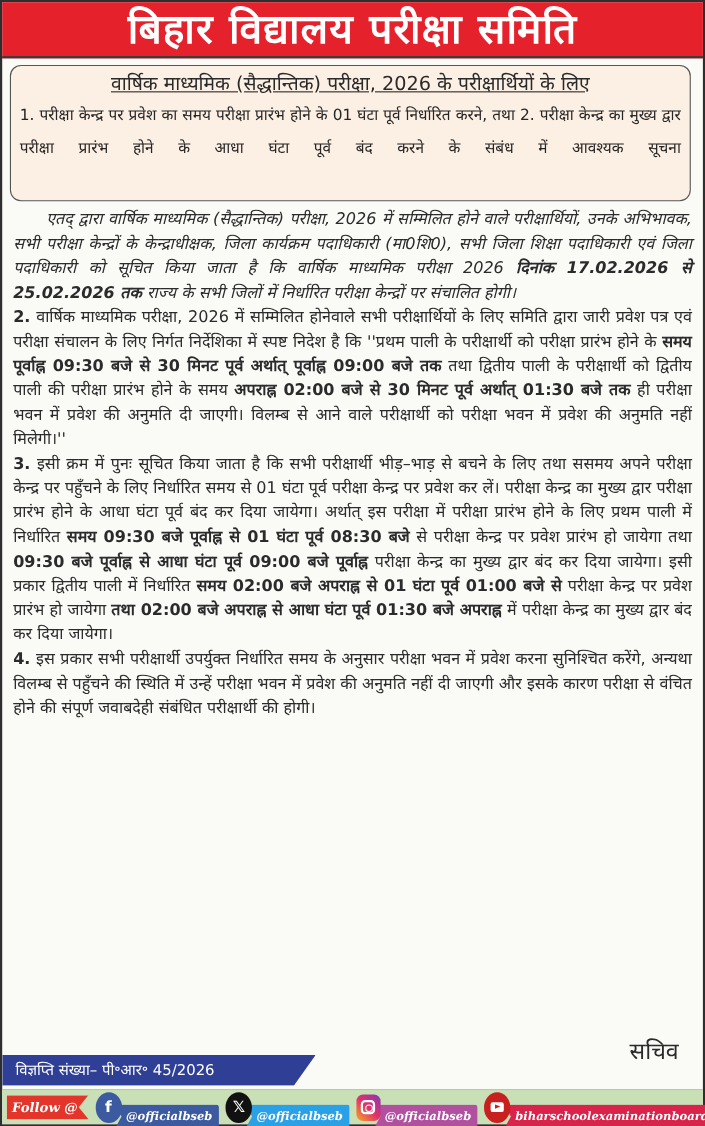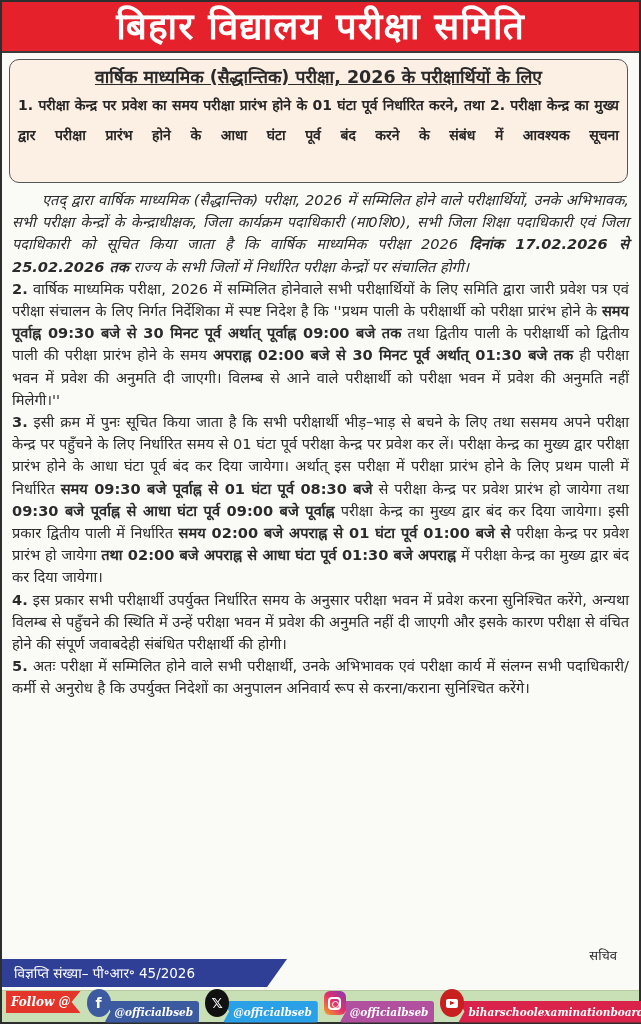--- a/index.html
+++ b/index.html
@@ -13,21 +13,21 @@
     height: 51px; background: #e5212b; border-bottom: 2px solid #3a3a3a;
     display: flex; align-items: center; justify-content: center;
   }
   .banner-title {
     color: #ffffff; font-weight: bold; font-size: 37px; letter-spacing: 1px;
     line-height: 1; white-space: nowrap;
   }
   .headline-box {
     margin: 6px 11px 0 7px; height: 124px;
     background: #fcefe3; border: 1.5px solid #555; border-radius: 10px;
-    padding: 4px 8px 0 8px; text-align: center; font-weight: bold;
+    padding: 4px 8px 0 8px; text-align: center;
   }
   .headline-sub {
     font-size: 17.5px; line-height: 26px; text-decoration: underline;
     white-space: nowrap; color: #2a2a2a;
   }
   .headline-main {
     font-size: 14px; line-height: 30px; text-align: justify;
     text-align-last: justify; color: #262626;
   }
   .body-text {
@@ -41,27 +41,27 @@
   .footer-row {
     position: absolute; left: 0; right: 0; top: 941px; height: 28px;
   }
   .notice-tag {
     position: absolute; left: 0; top: 16px; width: 285px; height: 28px;
     background: #2e3f95; color: #fff;
     clip-path: polygon(0 0, 100% 0, 93% 100%, 0 100%);
     font-size: 13.5px; line-height: 28px; padding-left: 12px; white-space: nowrap;
   }
   .signature {
-    position: absolute; right: 22px; top: 0; font-size: 13px; line-height: 26px;
+    position: absolute; right: 22px; top: 0; font-size: 21px; line-height: 26px;
     color: #2a2a2a;
   }
   .social-bar {
     position: absolute; left: 0; right: 0; bottom: 0; height: 32px;
     background: #c9dfb6; border-top: 1px solid #b8c9a4;
-    display: flex; padding-left: 4px; gap: 6px;
+    display: flex; align-items: center; padding-left: 4px; gap: 6px;
   }
   .follow {
     background: #e4352a; color: #fff; font-family: "DejaVu Serif", "Liberation Serif", serif;
     font-style: italic; font-weight: bold; font-size: 12px; height: 22px; line-height: 22px;
     padding: 0 10px 0 5px; clip-path: polygon(0 0, 100% 0, 88% 50%, 100% 100%, 0 100%);
     white-space: nowrap;
   }
   .social {
     display: flex; align-items: center; height: 24px;
   }
@@ -117,21 +117,20 @@
 
   <div class="body-text">
     <p class="intro"><span>एतद् द्वारा वार्षिक माध्यमिक (सैद्धान्तिक) परीक्षा, 2026 में सम्मिलित होने वाले परीक्षार्थियों, उनके अभिभावक, सभी परीक्षा केन्द्रों के केन्द्राधीक्षक, जिला कार्यक्रम पदाधिकारी (मा0शि0), सभी जिला शिक्षा पदाधिकारी एवं जिला पदाधिकारी को सूचित किया जाता है कि वार्षिक माध्यमिक परीक्षा 2026 </span><span class="b">दिनांक 17.02.2026 से 25.02.2026 तक</span><span> राज्य के सभी जिलों में निर्धारित परीक्षा केन्द्रों पर संचालित होगी।</span></p>
 
     <p><span class="num">2.</span><span> वार्षिक माध्यमिक परीक्षा, 2026 में सम्मिलित होनेवाले सभी परीक्षार्थियों के लिए समिति द्वारा जारी प्रवेश पत्र एवं परीक्षा संचालन के लिए निर्गत निर्देशिका में स्पष्ट निदेश है कि ''प्रथम पाली के परीक्षार्थी को परीक्षा प्रारंभ होने के </span><span class="b">समय पूर्वाह्न 09:30 बजे से 30 मिनट पूर्व अर्थात् पूर्वाह्न 09:00 बजे तक</span><span> तथा द्वितीय पाली के परीक्षार्थी को द्वितीय पाली की परीक्षा प्रारंभ होने के समय </span><span class="b">अपराह्न 02:00 बजे से 30 मिनट पूर्व अर्थात् 01:30 बजे तक</span><span> ही परीक्षा भवन में प्रवेश की अनुमति दी जाएगी। विलम्ब से आने वाले परीक्षार्थी को परीक्षा भवन में प्रवेश की अनुमति नहीं मिलेगी।''</span></p>
 
     <p><span class="num">3.</span><span> इसी क्रम में पुनः सूचित किया जाता है कि सभी परीक्षार्थी भीड़–भाड़ से बचने के लिए तथा ससमय अपने परीक्षा केन्द्र पर पहुँचने के लिए निर्धारित समय से 01 घंटा पूर्व परीक्षा केन्द्र पर प्रवेश कर लें। परीक्षा केन्द्र का मुख्य द्वार परीक्षा प्रारंभ होने के आधा घंटा पूर्व बंद कर दिया जायेगा। अर्थात् इस परीक्षा में परीक्षा प्रारंभ होने के लिए प्रथम पाली में निर्धारित </span><span class="b">समय 09:30 बजे पूर्वाह्न से 01 घंटा पूर्व 08:30 बजे</span><span> से परीक्षा केन्द्र पर प्रवेश प्रारंभ हो जायेगा तथा </span><span class="b">09:30 बजे पूर्वाह्न से आधा घंटा पूर्व 09:00 बजे पूर्वाह्न</span><span> परीक्षा केन्द्र का मुख्य द्वार बंद कर दिया जायेगा। इसी प्रकार द्वितीय पाली में निर्धारित </span><span class="b">समय 02:00 बजे अपराह्न से 01 घंटा पूर्व 01:00 बजे से</span><span> परीक्षा केन्द्र पर प्रवेश प्रारंभ हो जायेगा </span><span class="b">तथा 02:00 बजे अपराह्न से आधा घंटा पूर्व 01:30 बजे अपराह्न</span><span> में परीक्षा केन्द्र का मुख्य द्वार बंद कर दिया जायेगा।</span></p>
 
     <p><span class="num">4.</span><span> इस प्रकार सभी परीक्षार्थी उपर्युक्त निर्धारित समय के अनुसार परीक्षा भवन में प्रवेश करना सुनिश्चित करेंगे, अन्यथा विलम्ब से पहुँचने की स्थिति में उन्हें परीक्षा भवन में प्रवेश की अनुमति नहीं दी जाएगी और इसके कारण परीक्षा से वंचित होने की संपूर्ण जवाबदेही संबंधित परीक्षार्थी की होगी।</span></p>
 
-    <p><span class="num">5.</span><span> अतः परीक्षा में सम्मिलित होने वाले सभी परीक्षार्थी, उनके अभिभावक एवं परीक्षा कार्य में संलग्न सभी पदाधिकारी/कर्मी से अनुरोध है कि उपर्युक्त निदेशों का अनुपालन अनिवार्य रूप से करना/कराना सुनिश्चित करेंगे।</span></p>
   </div>
 
   <div class="footer-row">
     <div class="notice-tag">विज्ञप्ति संख्या– पी॰आर॰ 45/2026</div>
     <div class="signature">सचिव</div>
   </div>
 
   <div class="social-bar">
     <div class="follow">Follow @</div>
 

